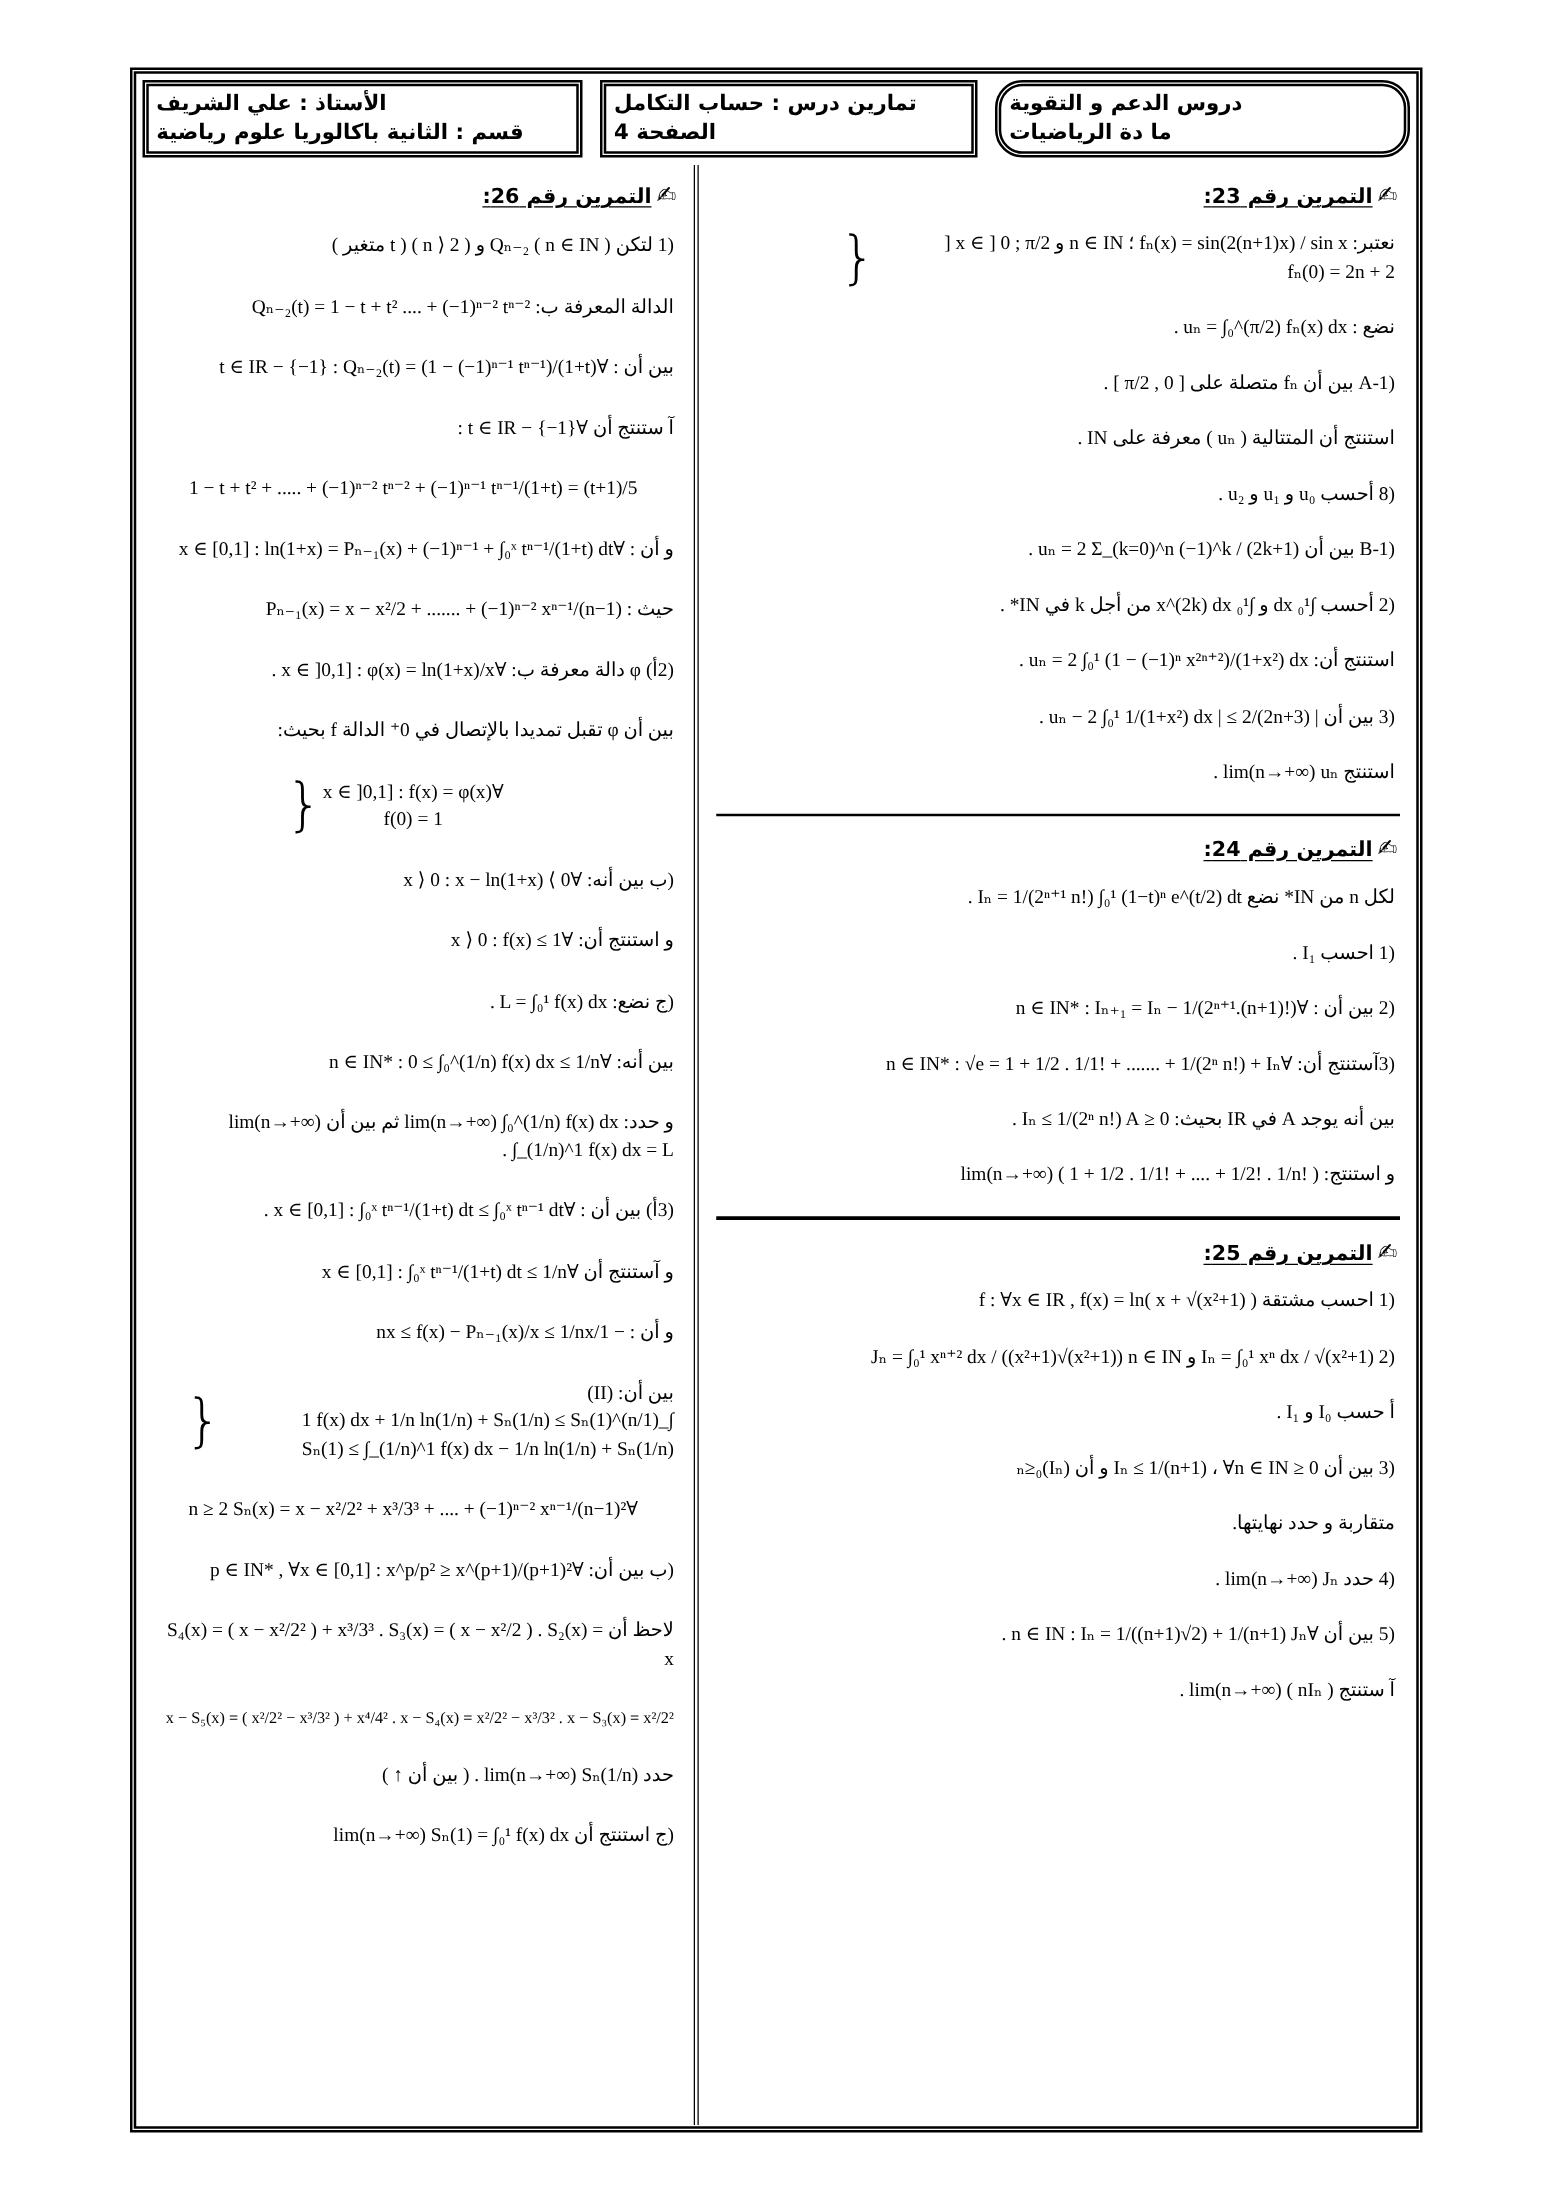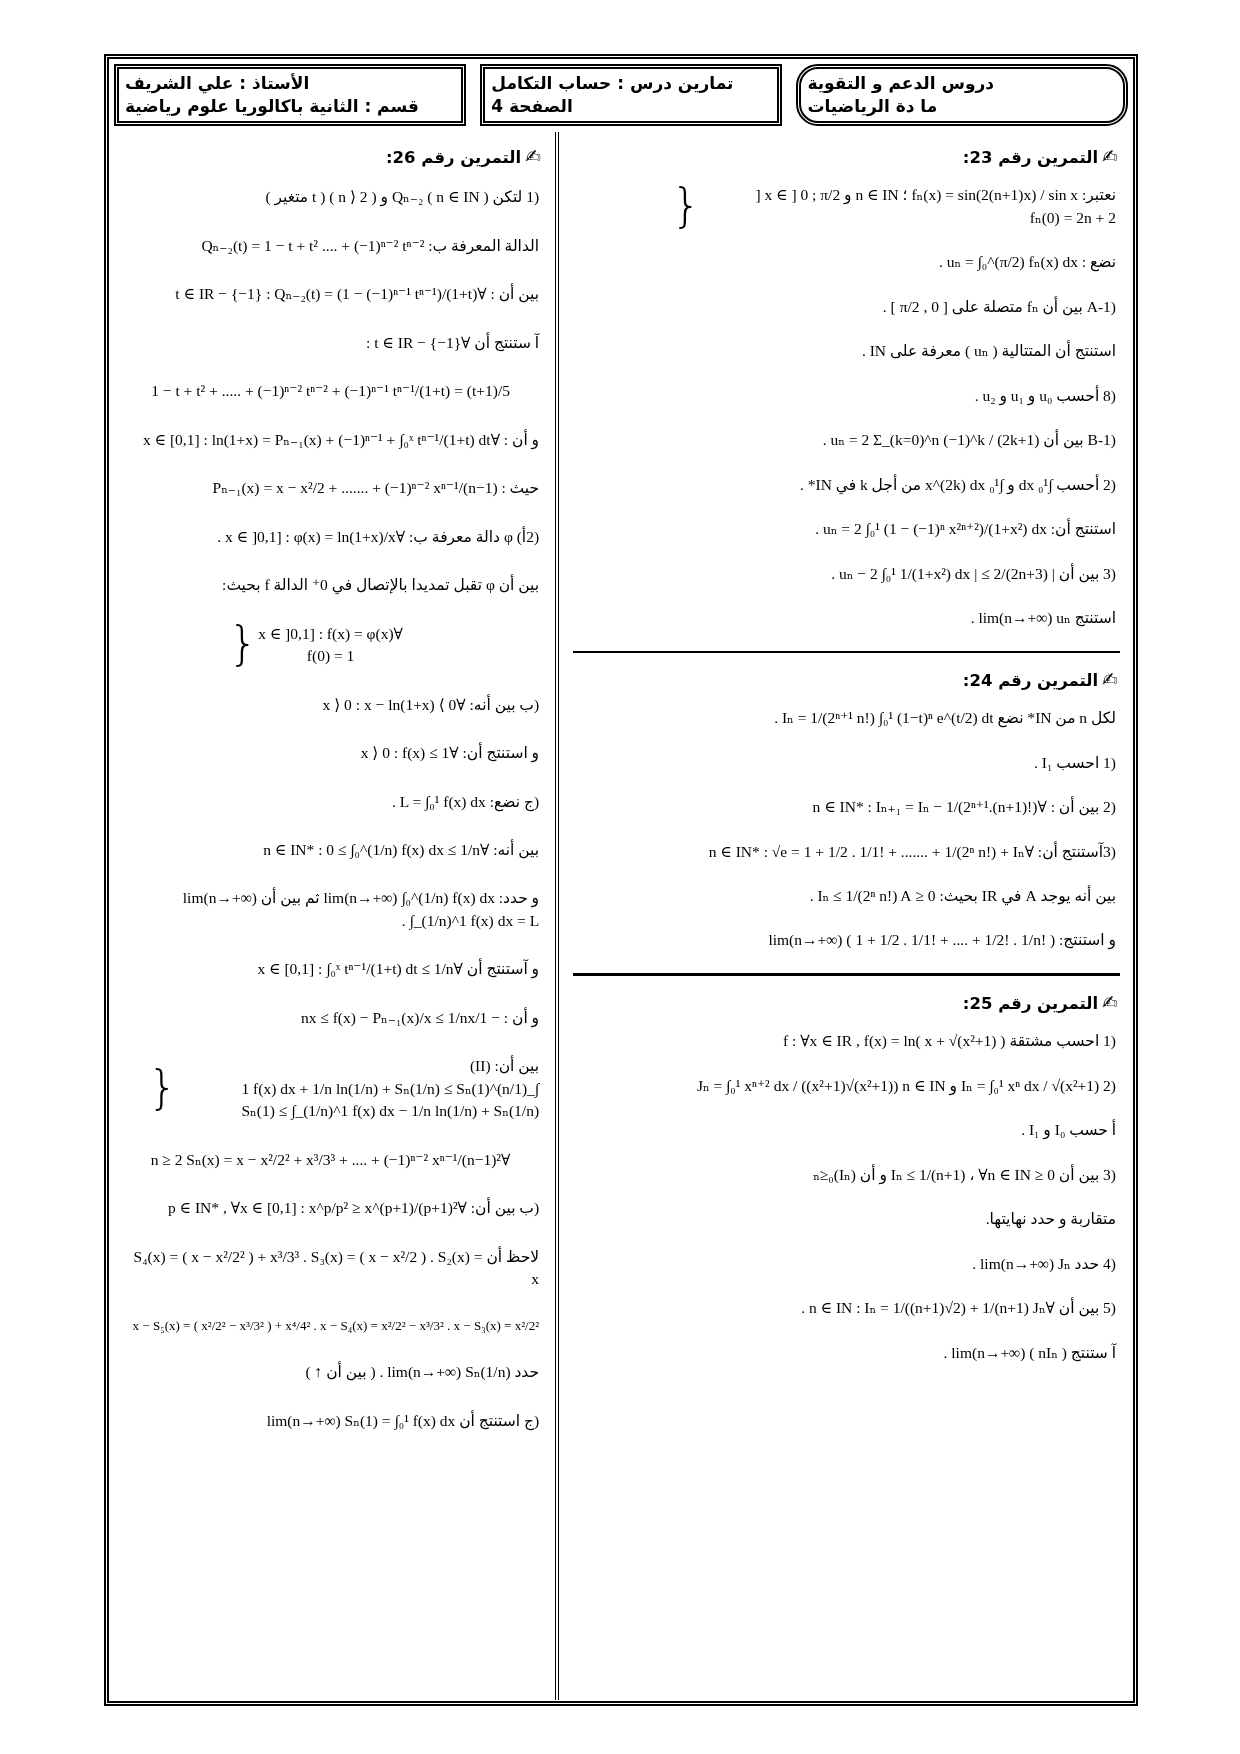--- a/index.html
+++ b/index.html
@@ -59,21 +59,21 @@
   .sysA::before { left: 18%; }
   .sysB::before { left: 26%; }
   .sysC::before { left: 30px; }
 
   .blk.title {
     font-family: "DejaVu Sans", sans-serif;
     font-weight: bold;
     font-size: 16.5px;
     padding: 9px 2px 3px;
   }
-  .ttext { text-underline-offset: 3px; margin-top: 29px; }
+  .ttext { text-decoration: underline; text-underline-offset: 3px; margin-top: 29px; }
   .ticon { font-size: 19px; padding-left: 4px; text-decoration: none; display: inline-block; }
 
   .blk.sep  { border-top: 2px solid #000; margin: 10px 0 4px; padding: 0; height: 0; }
   .blk.sep2 { border-top: 3px solid #000; margin: 10px 0 4px; padding: 0; height: 0; }
 </style>
 </head>
 <body>
 
 <div class="frame">
   <div class="hdr">
@@ -135,20 +135,21 @@
         <div class="blk line">حيث :    Pₙ₋₁(x) = x − x²/2 + ....... + (−1)ⁿ⁻² xⁿ⁻¹/(n−1)</div>
         <div class="blk line">(2أ) φ دالة معرفة ب:  ∀x ∈ ]0,1] : φ(x) = ln(1+x)/x  .</div>
         <div class="blk line">بين أن φ تقبل تمديدا بالإتصال في 0⁺ الدالة f بحيث:</div>
         <div class="blk line sys sysB center">∀x ∈ ]0,1] : f(x) = φ(x)
 f(0) = 1</div>
         <div class="blk line">(ب بين أنه:   ∀x ⟩ 0  :   x − ln(1+x) ⟨ 0</div>
         <div class="blk line">و استنتج أن:   ∀x ⟩ 0  : f(x) ≤ 1</div>
         <div class="blk line">(ج نضع:   L = ∫₀¹ f(x) dx  .</div>
         <div class="blk line">بين أنه:   ∀n ∈ IN*   :   0 ≤ ∫₀^(1/n) f(x) dx ≤ 1/n</div>
         <div class="blk line">و حدد:  lim(n→+∞) ∫₀^(1/n) f(x) dx  ثم بين أن  lim(n→+∞) ∫_(1/n)^1 f(x) dx = L  .</div>
+        <div class="blk line">(3أ) بين أن :   ∀x ∈ [0,1] :   ∫₀ˣ tⁿ⁻¹/(1+t) dt ≤ ∫₀ˣ tⁿ⁻¹ dt  .</div>
         <div class="blk line">و آستنتج أن   ∀x ∈ [0,1] :   ∫₀ˣ tⁿ⁻¹/(1+t) dt ≤ 1/n</div>
         <div class="blk line">و أن :    − 1/nx ≤ f(x) − Pₙ₋₁(x)/x ≤ 1/nx</div>
         <div class="blk line sys sysC">بين أن:  (II)
 ∫_(1/n)^1 f(x) dx + 1/n ln(1/n) + Sₙ(1/n) ≤ Sₙ(1)
 Sₙ(1) ≤ ∫_(1/n)^1 f(x) dx − 1/n ln(1/n) + Sₙ(1/n)</div>
         <div class="blk line center">∀n ≥ 2  Sₙ(x) = x − x²/2² + x³/3³ + .... + (−1)ⁿ⁻² xⁿ⁻¹/(n−1)²</div>
         <div class="blk line">(ب بين أن:   ∀p ∈ IN* , ∀x ∈ [0,1] :  x^p/p² ≥ x^(p+1)/(p+1)²</div>
         <div class="blk line">لاحظ أن   S₄(x) = ( x − x²/2² ) + x³/3³ . S₃(x) = ( x − x²/2 ) . S₂(x) = x</div>
         <div class="blk line small">x − S₅(x) = ( x²/2² − x³/3² ) + x⁴/4² . x − S₄(x) = x²/2² − x³/3² . x − S₃(x) = x²/2²</div>
         <div class="blk line">حدد   lim(n→+∞) Sₙ(1/n)  .  ( بين أن ↑ )</div>

